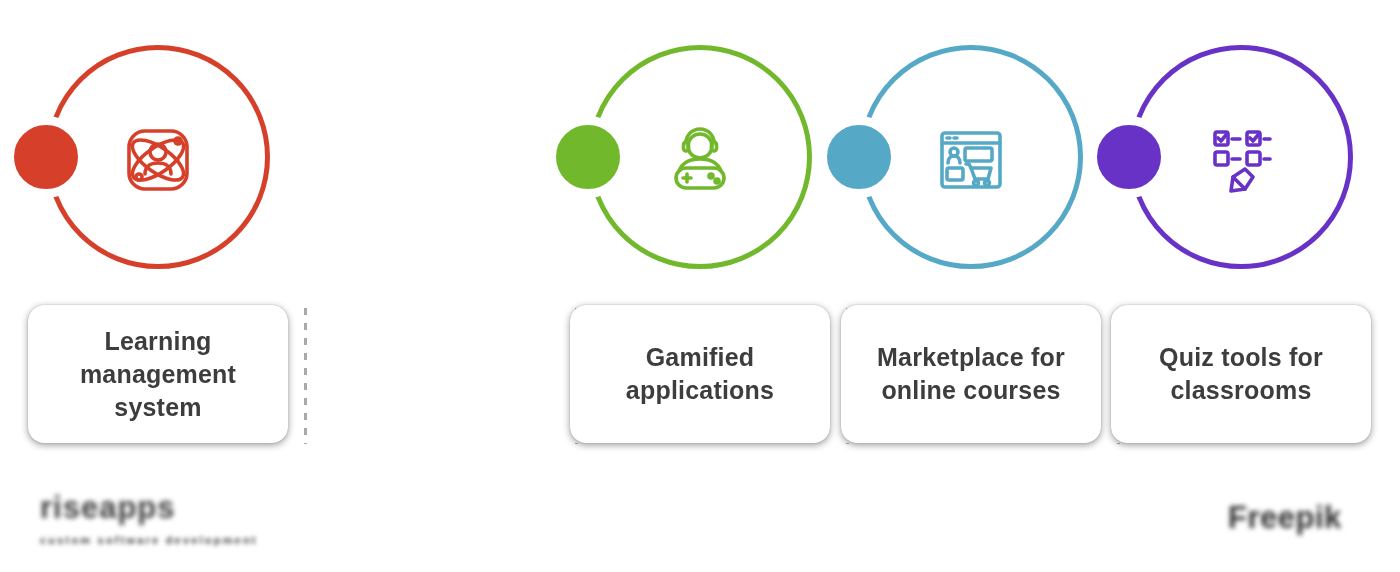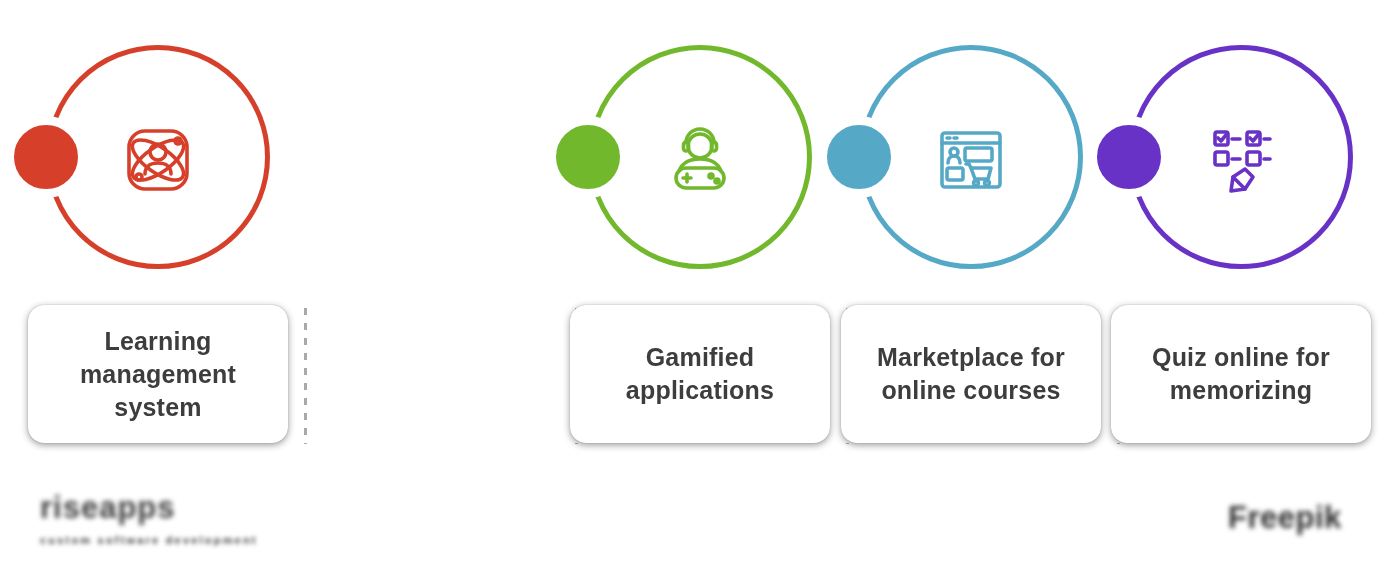--- a/index.html
+++ b/index.html
@@ -144,21 +144,21 @@
         <path d="M45 14l3 3 5-6M59 15h6"></path>
         <rect x="10" y="28" width="13" height="13" rx="2"></rect>
         <path d="M27 35h8"></path>
         <rect x="42" y="28" width="13" height="13" rx="2"></rect>
         <path d="M59 35h6"></path>
         <path d="M28 53l12-8 8 8-8 12"></path>
         <path d="M28 53l-2 14 14-2z"></path>
       </svg>
     </div>
     <div class="card">
-      <div class="card-label">Quiz online for memorizing</div>
+      <div class="card-label">Quiz tools for classrooms</div>
     </div>
   </div>
 
   <div class="sep" style="left:304px"></div>
   <div class="sep" style="left:575px"></div>
   <div class="sep" style="left:846px"></div>
   <div class="sep" style="left:1117px"></div>
 
   <div class="wm-left-logo">riseapps</div>
   <div class="wm-left-tagline">custom software development</div>

